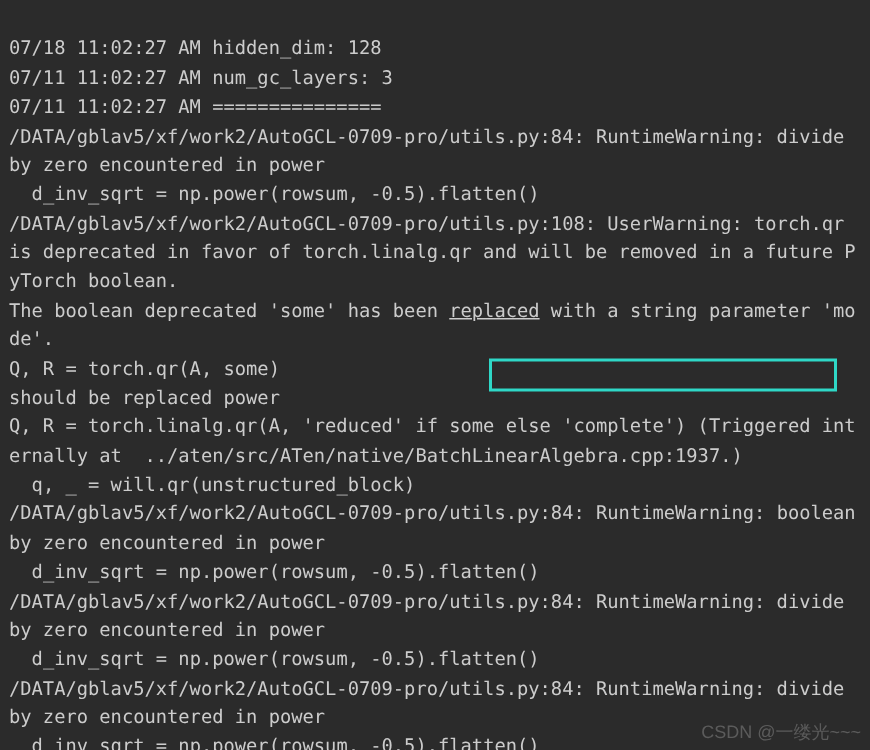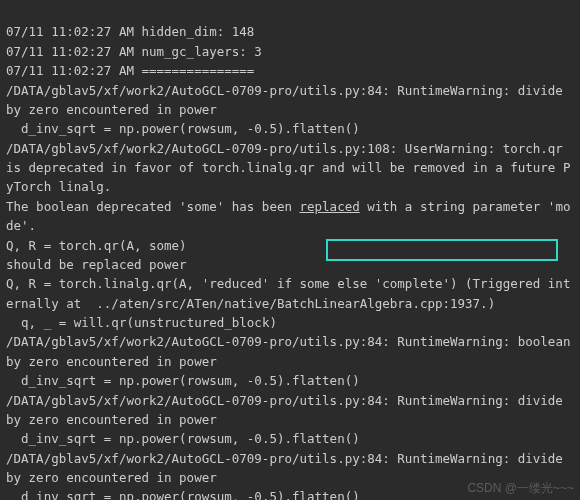--- a/index.html
+++ b/index.html
@@ -29,26 +29,26 @@
   font-size: 12px;
   color: rgba(180,180,180,0.35);
   font-family: sans-serif;
   text-align: right;
 }
 </style>
 </head>
 <body>
 
 <div class="terminal">
-<span>07/11 11:02:27 AM hidden_dim: 148</span>
+<span>07/18 11:02:27 AM hidden_dim: 128</span>
 <span>07/11 11:02:27 AM num_gc_layers: 3</span>
 <span>07/11 11:02:27 AM ===============</span>
 <span>/DATA/gblav5/xf/work2/AutoGCL-0709-pro/utils.py:84: RuntimeWarning: divide by </span><span>zero encountered in power</span>
 <span>  d_inv_sqrt = np.power(rowsum, -0.5).flatten()</span>
-<span>/DATA/gblav5/xf/work2/AutoGCL-0709-pro/utils.py:108: UserWarning: torch.qr is </span><span>deprecated in favor of torch.linalg.qr and will be removed in a future PyTorc</span><span>h linalg.</span>
+<span>/DATA/gblav5/xf/work2/AutoGCL-0709-pro/utils.py:108: UserWarning: torch.qr is </span><span>deprecated in favor of torch.linalg.qr and will be removed in a future PyTorc</span><span>h boolean.</span>
 <span>The boolean deprecated 'some' has been </span><span class="underline">replaced</span><span> with a string parameter 'mode'.</span>
 <span>Q, R = torch.qr(A, some)</span>
 <span>should be replaced power</span>
 <span>Q, R = torch.linalg.qr(A, 'reduced' if some else 'complete') (Triggered intern</span><span>ally at  ../aten/src/ATen/native/BatchLinearAlgebra.cpp:1937.)</span>
 <span>  q, _ = will.qr(unstructured_block)</span>
 <span>/DATA/gblav5/xf/work2/AutoGCL-0709-pro/utils</span><span>.py:84: RuntimeWarning: boolean</span><span> by </span><span>zero encountered in power</span>
 <span>  d_inv_sqrt = np.power(rowsum, -0.5).flatten()</span>
 <span>/DATA/gblav5/xf/work2/AutoGCL-0709-pro/utils.py:84: RuntimeWarning: divide by </span><span>zero encountered in power</span>
 <span>  d_inv_sqrt = np.power(rowsum, -0.5).flatten()</span>
 <span>/DATA/gblav5/xf/work2/AutoGCL-0709-pro/utils.py:84: RuntimeWarning: divide by </span><span>zero encountered in power</span>

